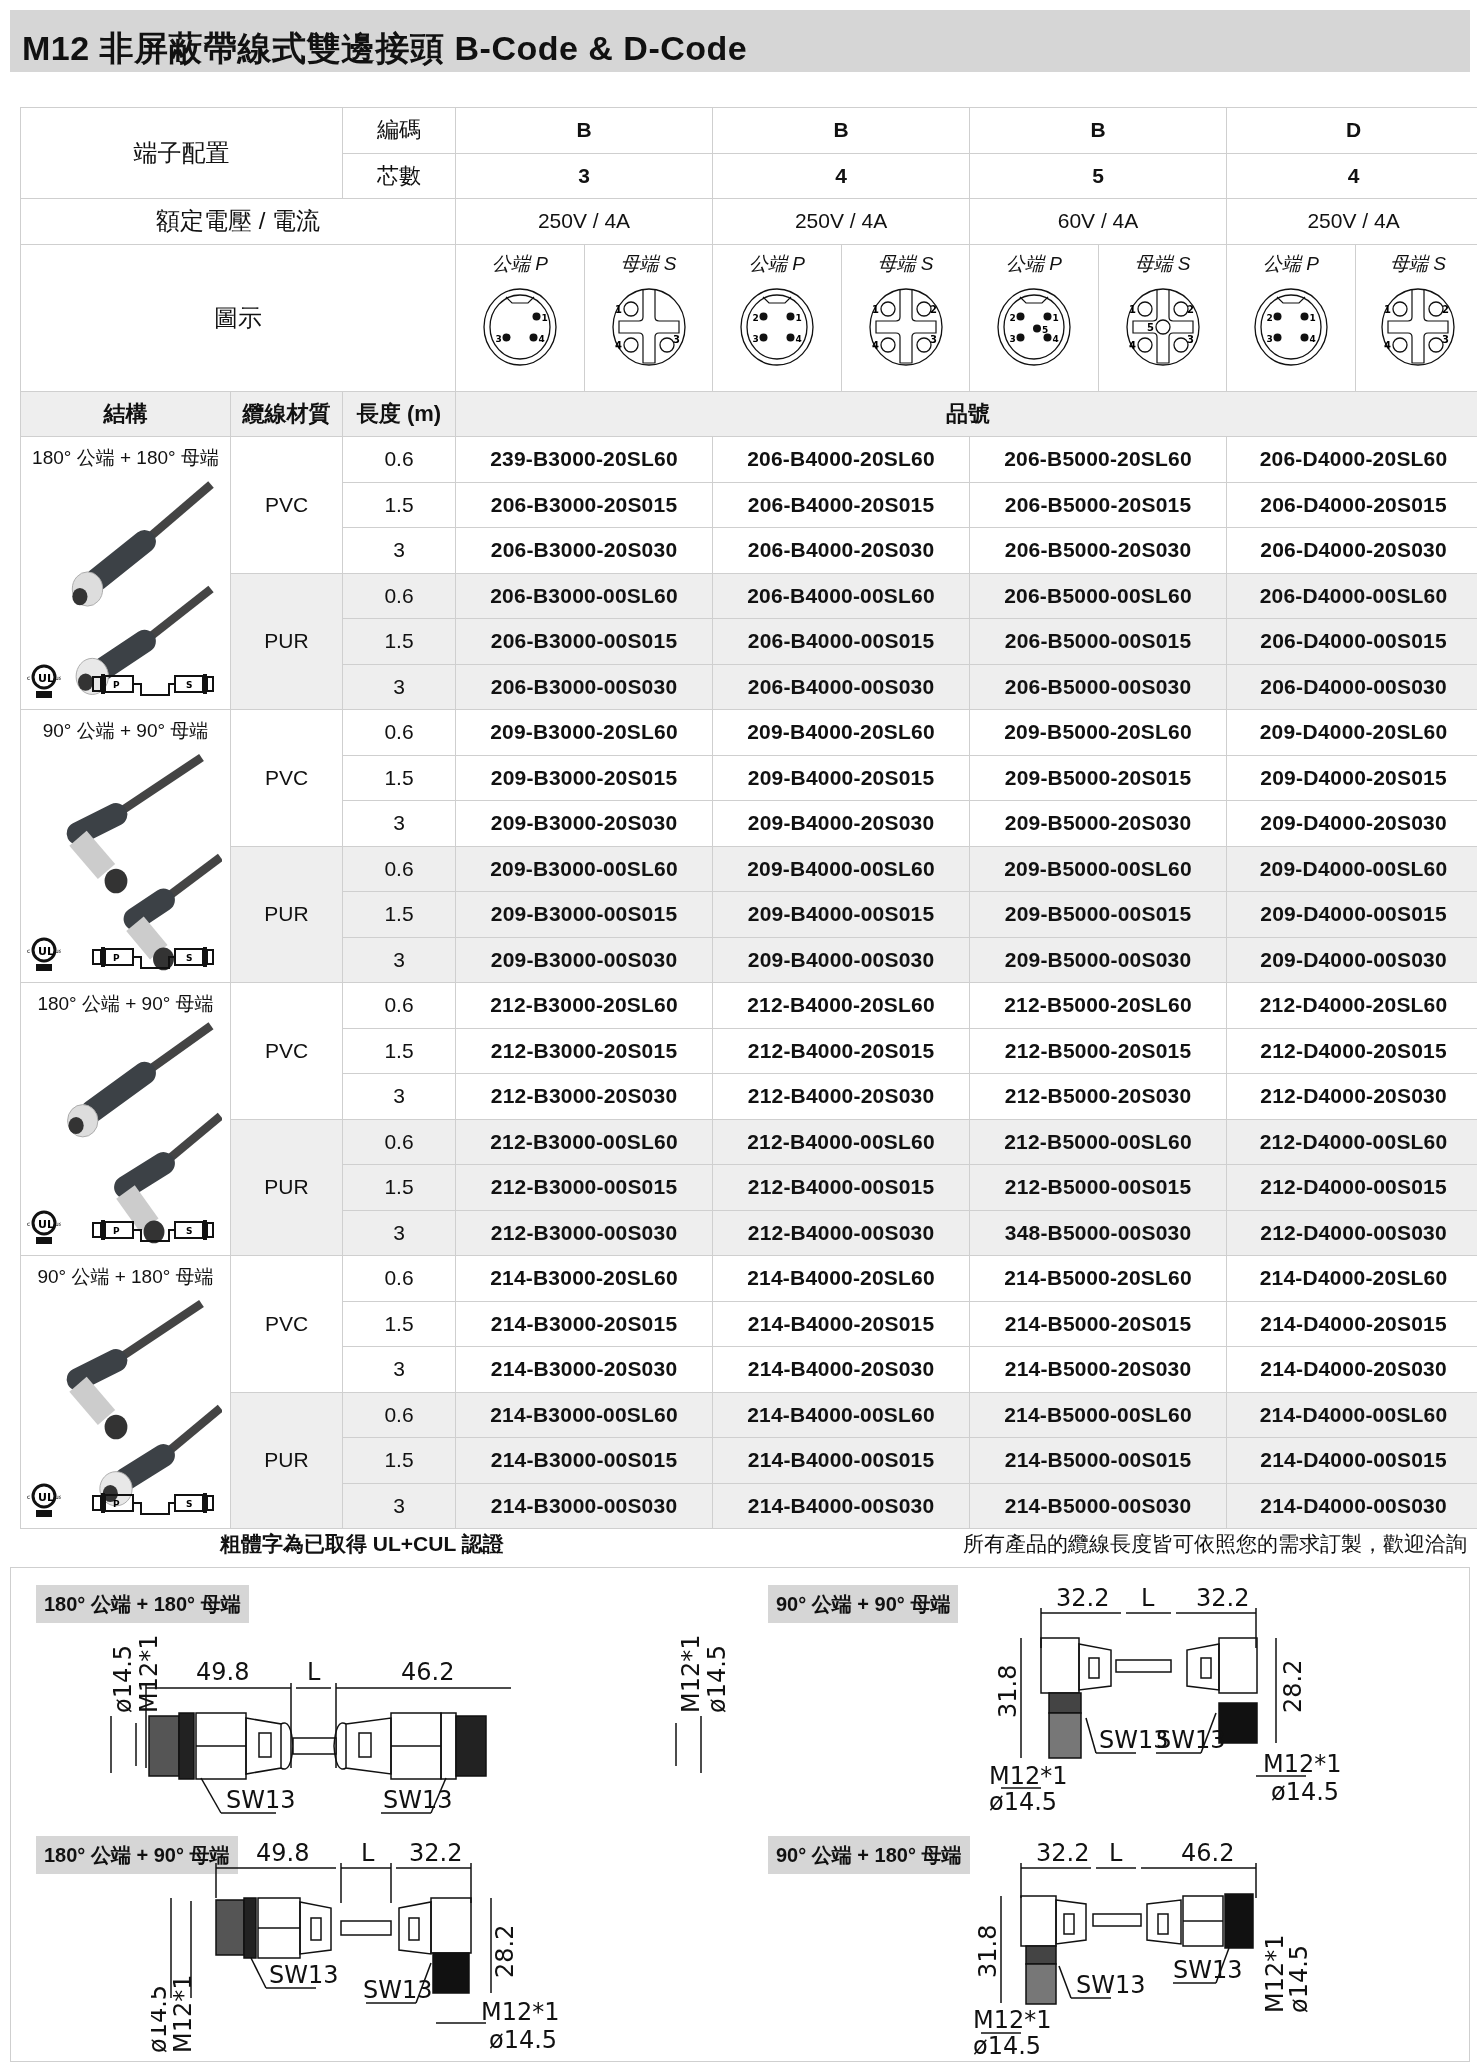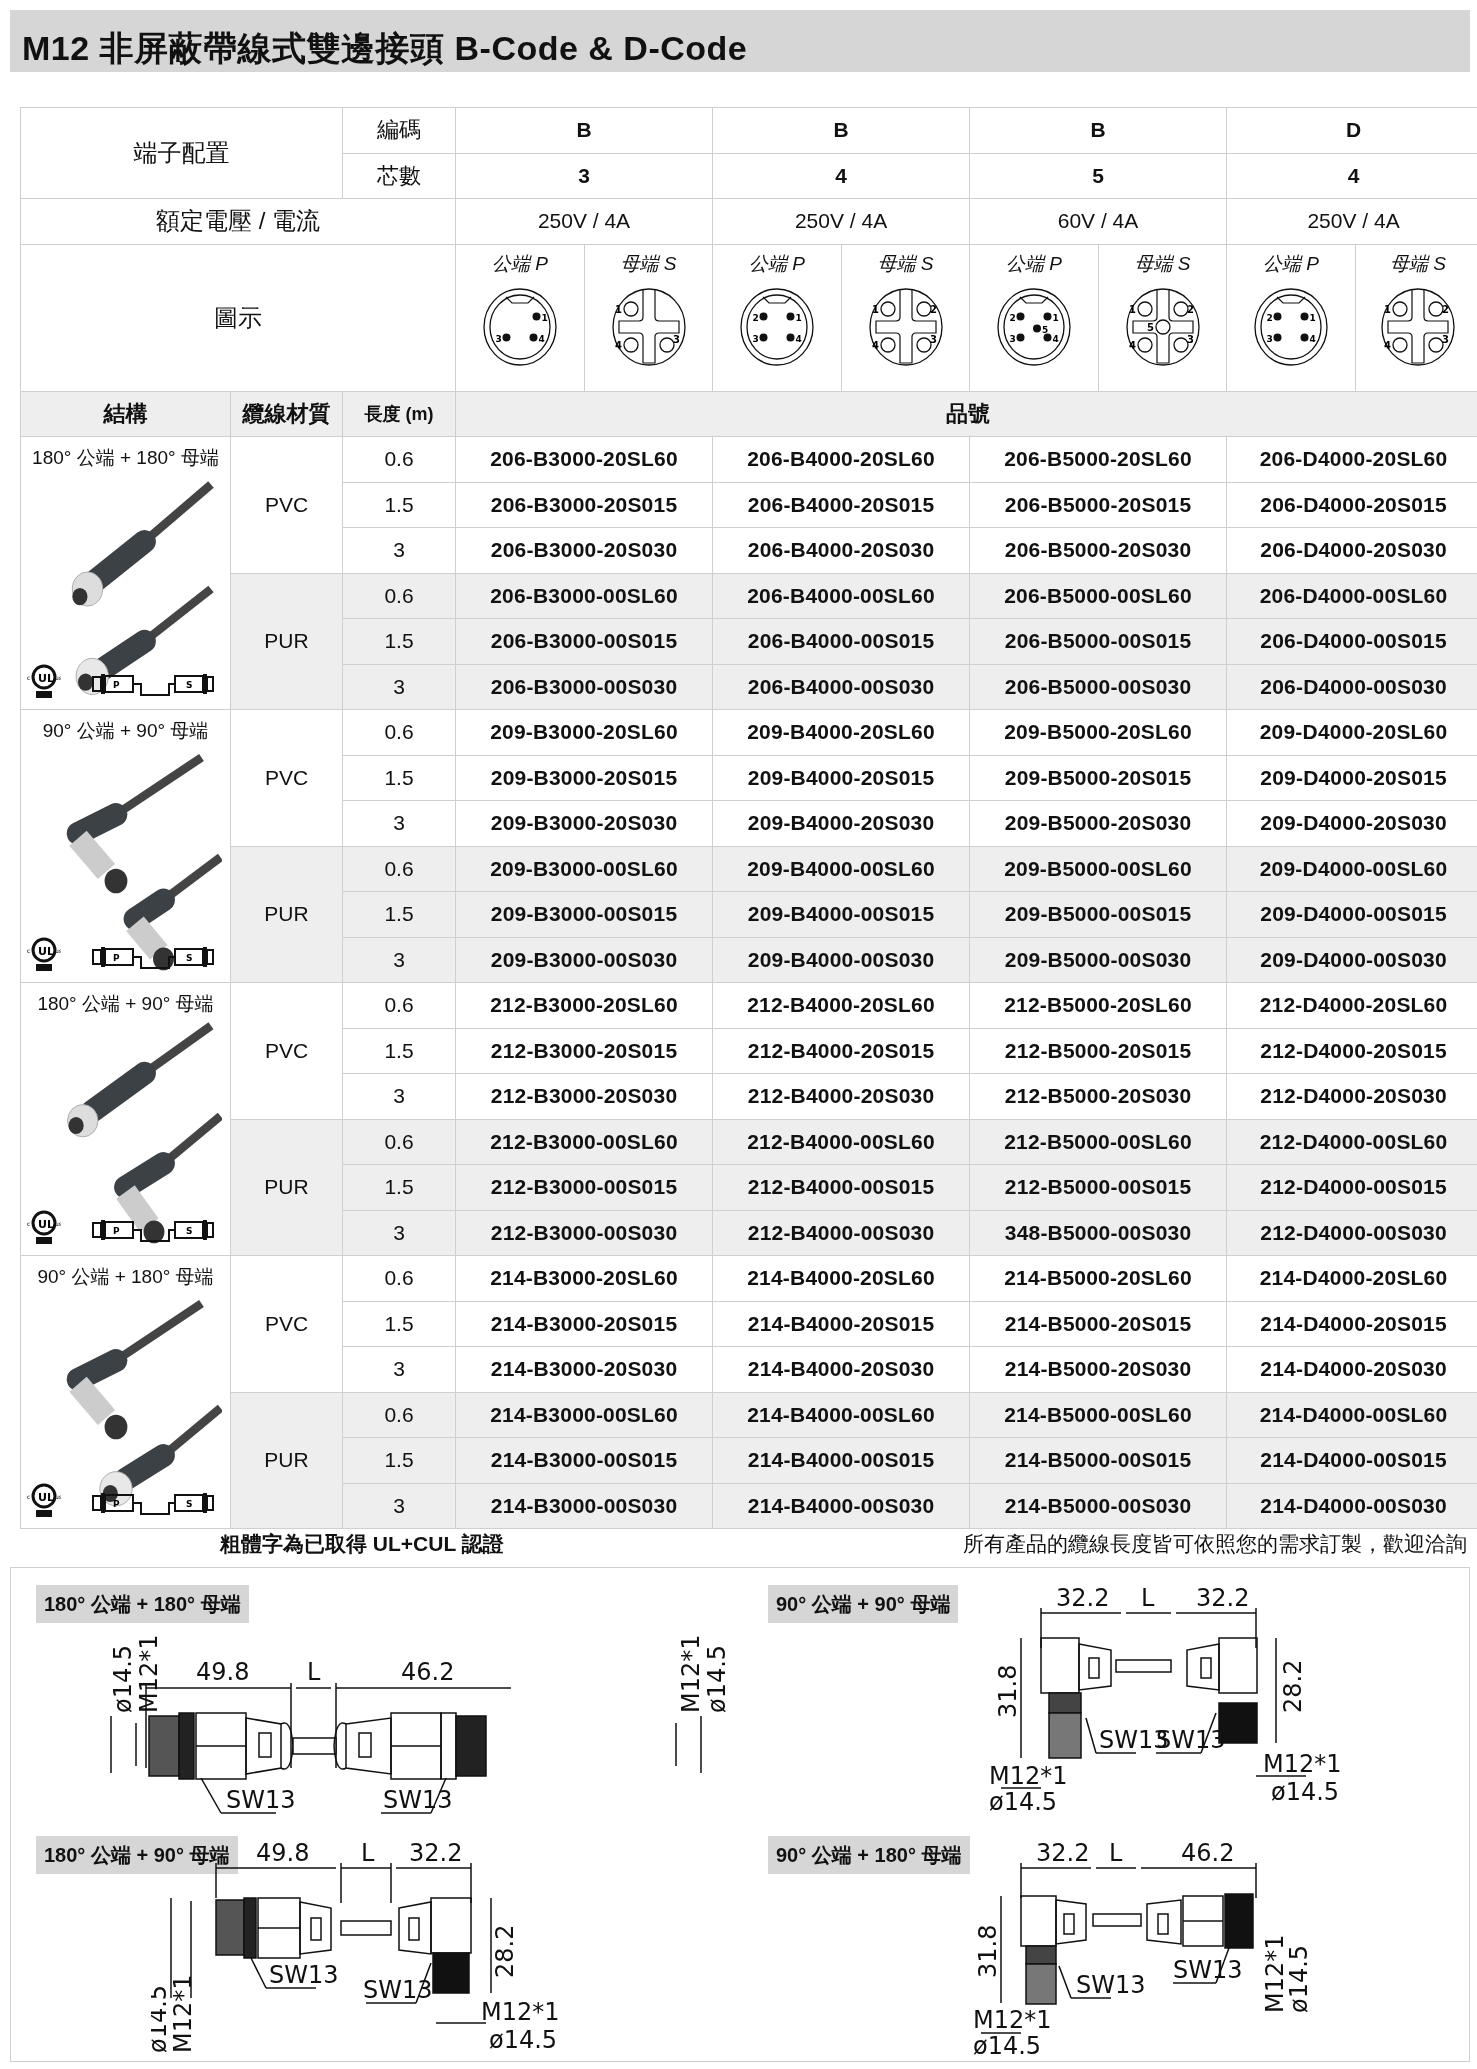--- a/index.html
+++ b/index.html
@@ -194,21 +194,21 @@
             <circle cx="18" cy="18" r="7" fill="#fff" stroke="#111" stroke-width="1.3"></circle>
             <text x="24" y="16" font-size="10" font-weight="bold" font-family="DejaVu Sans, sans-serif">3</text>
             <circle cx="-18" cy="18" r="7" fill="#fff" stroke="#111" stroke-width="1.3"></circle>
             <text x="-34" y="22" font-size="10" font-weight="bold" font-family="DejaVu Sans, sans-serif">4</text>
           </svg>
         </td>
       </tr>
     <tr>
       <td class="g bold" style="font-size:22px">結構</td>
       <td class="g bold" style="font-size:22px">纜線材質</td>
-      <td class="g bold" style="font-size:18px">長度 (m)</td>
+      <td class="g bold" style="font-size:22px">長度 (m)</td>
       <td class="g bold" colspan="8" style="font-size:22px">品號</td>
     </tr>
   <tr>
         <td rowspan="6" class="struct-cell">
           <span class="struct-label">180° 公端 + 180° 母端</span>
           <div class="struct-img"><svg viewBox="0 0 200 240" width="100%" height="100%" preserveAspectRatio="xMidYMid meet">
               <path d="M190 10 L120 70" stroke="#444" stroke-width="9"></path>
               <path d="M120 70 L70 110" stroke="#3c4146" stroke-width="24" stroke-linecap="round"></path>
               <ellipse cx="60" cy="120" rx="16" ry="18" fill="#ddd" stroke="#aaa"></ellipse>
               <ellipse cx="52" cy="128" rx="8" ry="9" fill="#333"></ellipse>
@@ -231,21 +231,21 @@
             <text x="22" y="17" font-size="9" font-weight="bold" font-family="DejaVu Sans, sans-serif">P</text>
             <path d="M42 13 L50 13 L50 24 L78 24 L78 13 L84 13" fill="none" stroke="#111" stroke-width="2"></path>
             <rect x="84" y="5" width="28" height="16" fill="none" stroke="#111" stroke-width="2"></rect>
             <text x="95" y="17" font-size="9" font-weight="bold" font-family="DejaVu Sans, sans-serif">S</text>
             <rect x="112" y="3" width="4" height="20" fill="#111"></rect>
             <rect x="116" y="6" width="6" height="14" fill="none" stroke="#111" stroke-width="2"></rect>
           </svg>
         </td>
         <td rowspan="3" class="">PVC</td>
         <td class="">0.6</td>
-        <td colspan="2" class="pn">206-B3000-20SL60</td>
+        <td colspan="2" class="pn">239-B3000-20SL60</td>
         <td colspan="2" class="pn">206-B4000-20SL60</td>
         <td colspan="2" class="pn">206-B5000-20SL60</td>
         <td colspan="2" class="pn">206-D4000-20SL60</td>
       </tr>
       <tr>
         <td class="">1.5</td>
         <td colspan="2" class="pn">206-B3000-20S015</td>
         <td colspan="2" class="pn">206-B4000-20S015</td>
         <td colspan="2" class="pn">206-B5000-20S015</td>
         <td colspan="2" class="pn">206-D4000-20S015</td>

